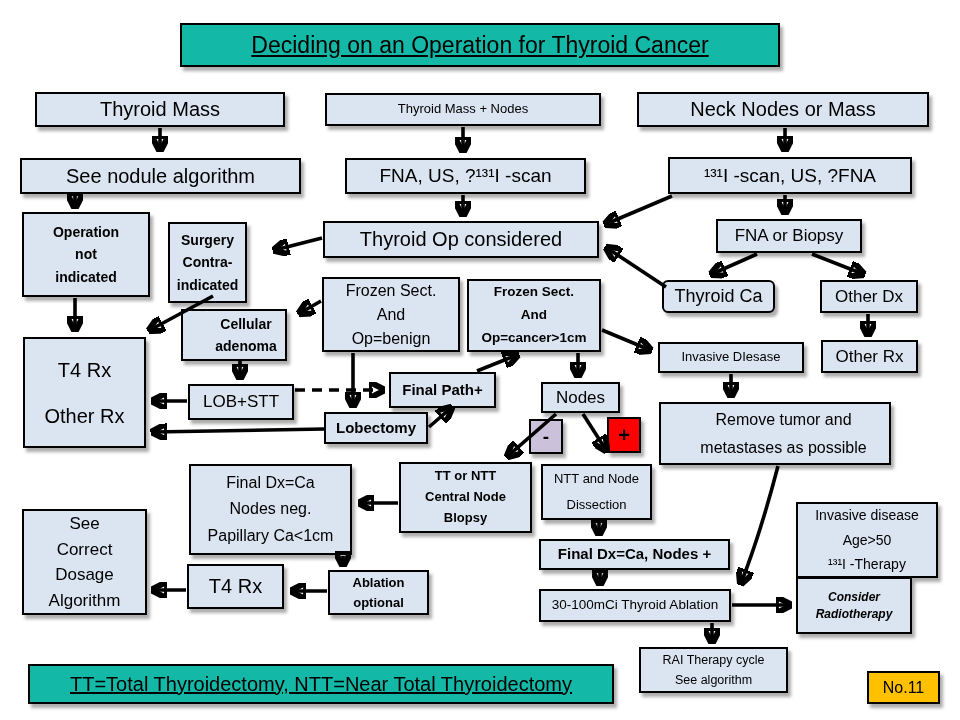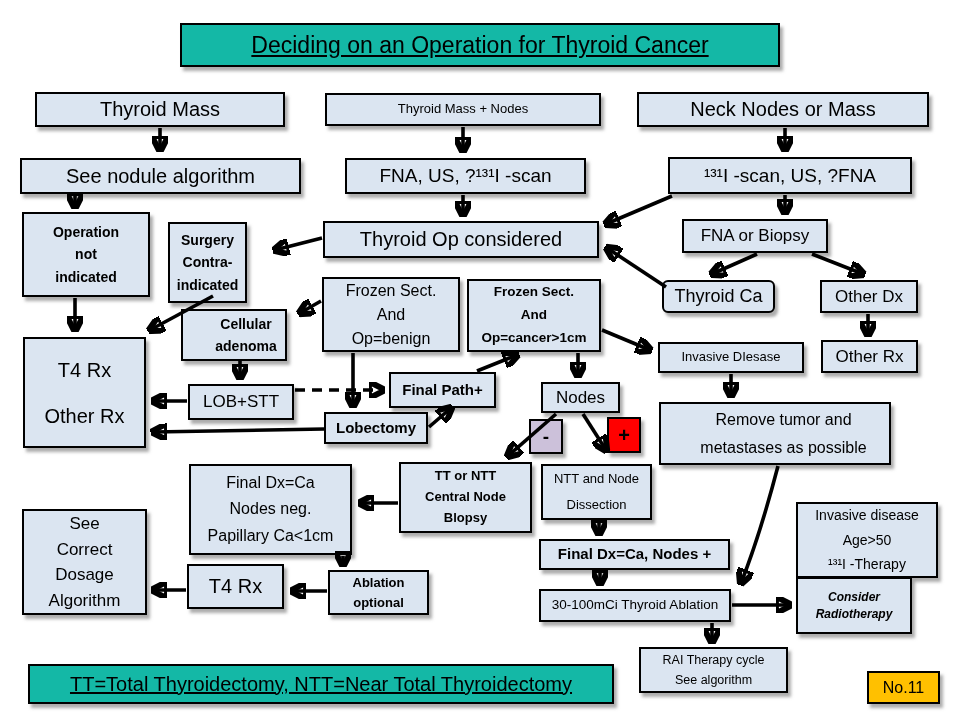--- a/index.html
+++ b/index.html
@@ -36,21 +36,21 @@
   <div class="bx" style="left:345px;top:158px;width:241px;height:36px;font-size:19px;">FNA, US, ?¹³¹I -scan</div>
   <div class="bx" style="left:668px;top:157px;width:244px;height:37px;font-size:19px;">¹³¹I -scan, US, ?FNA</div>
 
   <div class="bx b" style="left:22px;top:212px;width:128px;height:85px;font-size:14px;line-height:1.6;">Operation
 not
 indicated</div>
   <div class="bx b" style="left:168px;top:214px;width:79px;height:81px;font-size:14px;line-height:1.6;margin-top:8px;">Surgery
 Contra-
 indicated</div>
   <div class="bx" style="left:323px;top:221px;width:276px;height:37px;font-size:20px;">Thyroid Op considered</div>
-  <div class="bx" style="left:682px;top:219px;width:146px;height:34px;font-size:17px;">FNA or Biopsy</div>
+  <div class="bx" style="left:716px;top:219px;width:146px;height:34px;font-size:17px;">FNA or Biopsy</div>
 
   <div class="bx" style="left:322px;top:277px;width:138px;height:75px;font-size:16px;line-height:1.5;">Frozen Sect.
 And
 Op=benign</div>
   <div class="bx b" style="left:467px;top:279px;width:134px;height:73px;font-size:13.5px;line-height:1.7;">Frozen Sect.
 And
 Op=cancer&gt;1cm</div>
   <div class="bx" style="left:662px;top:280px;width:113px;height:33px;font-size:18px;border-radius:6px;">Thyroid Ca</div>
   <div class="bx" style="left:820px;top:280px;width:98px;height:33px;font-size:17px;">Other Dx</div>
 

